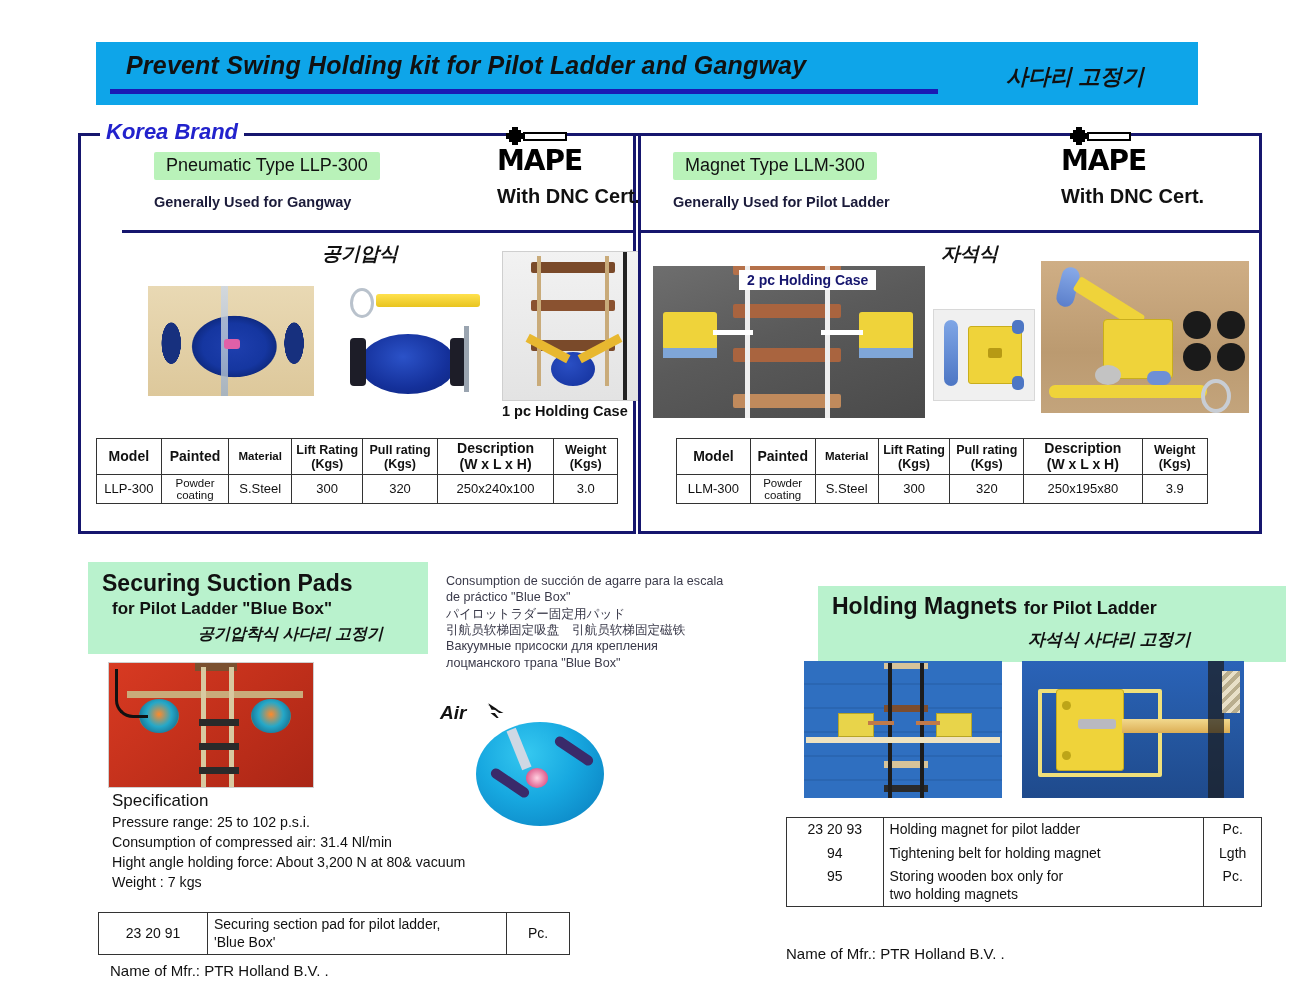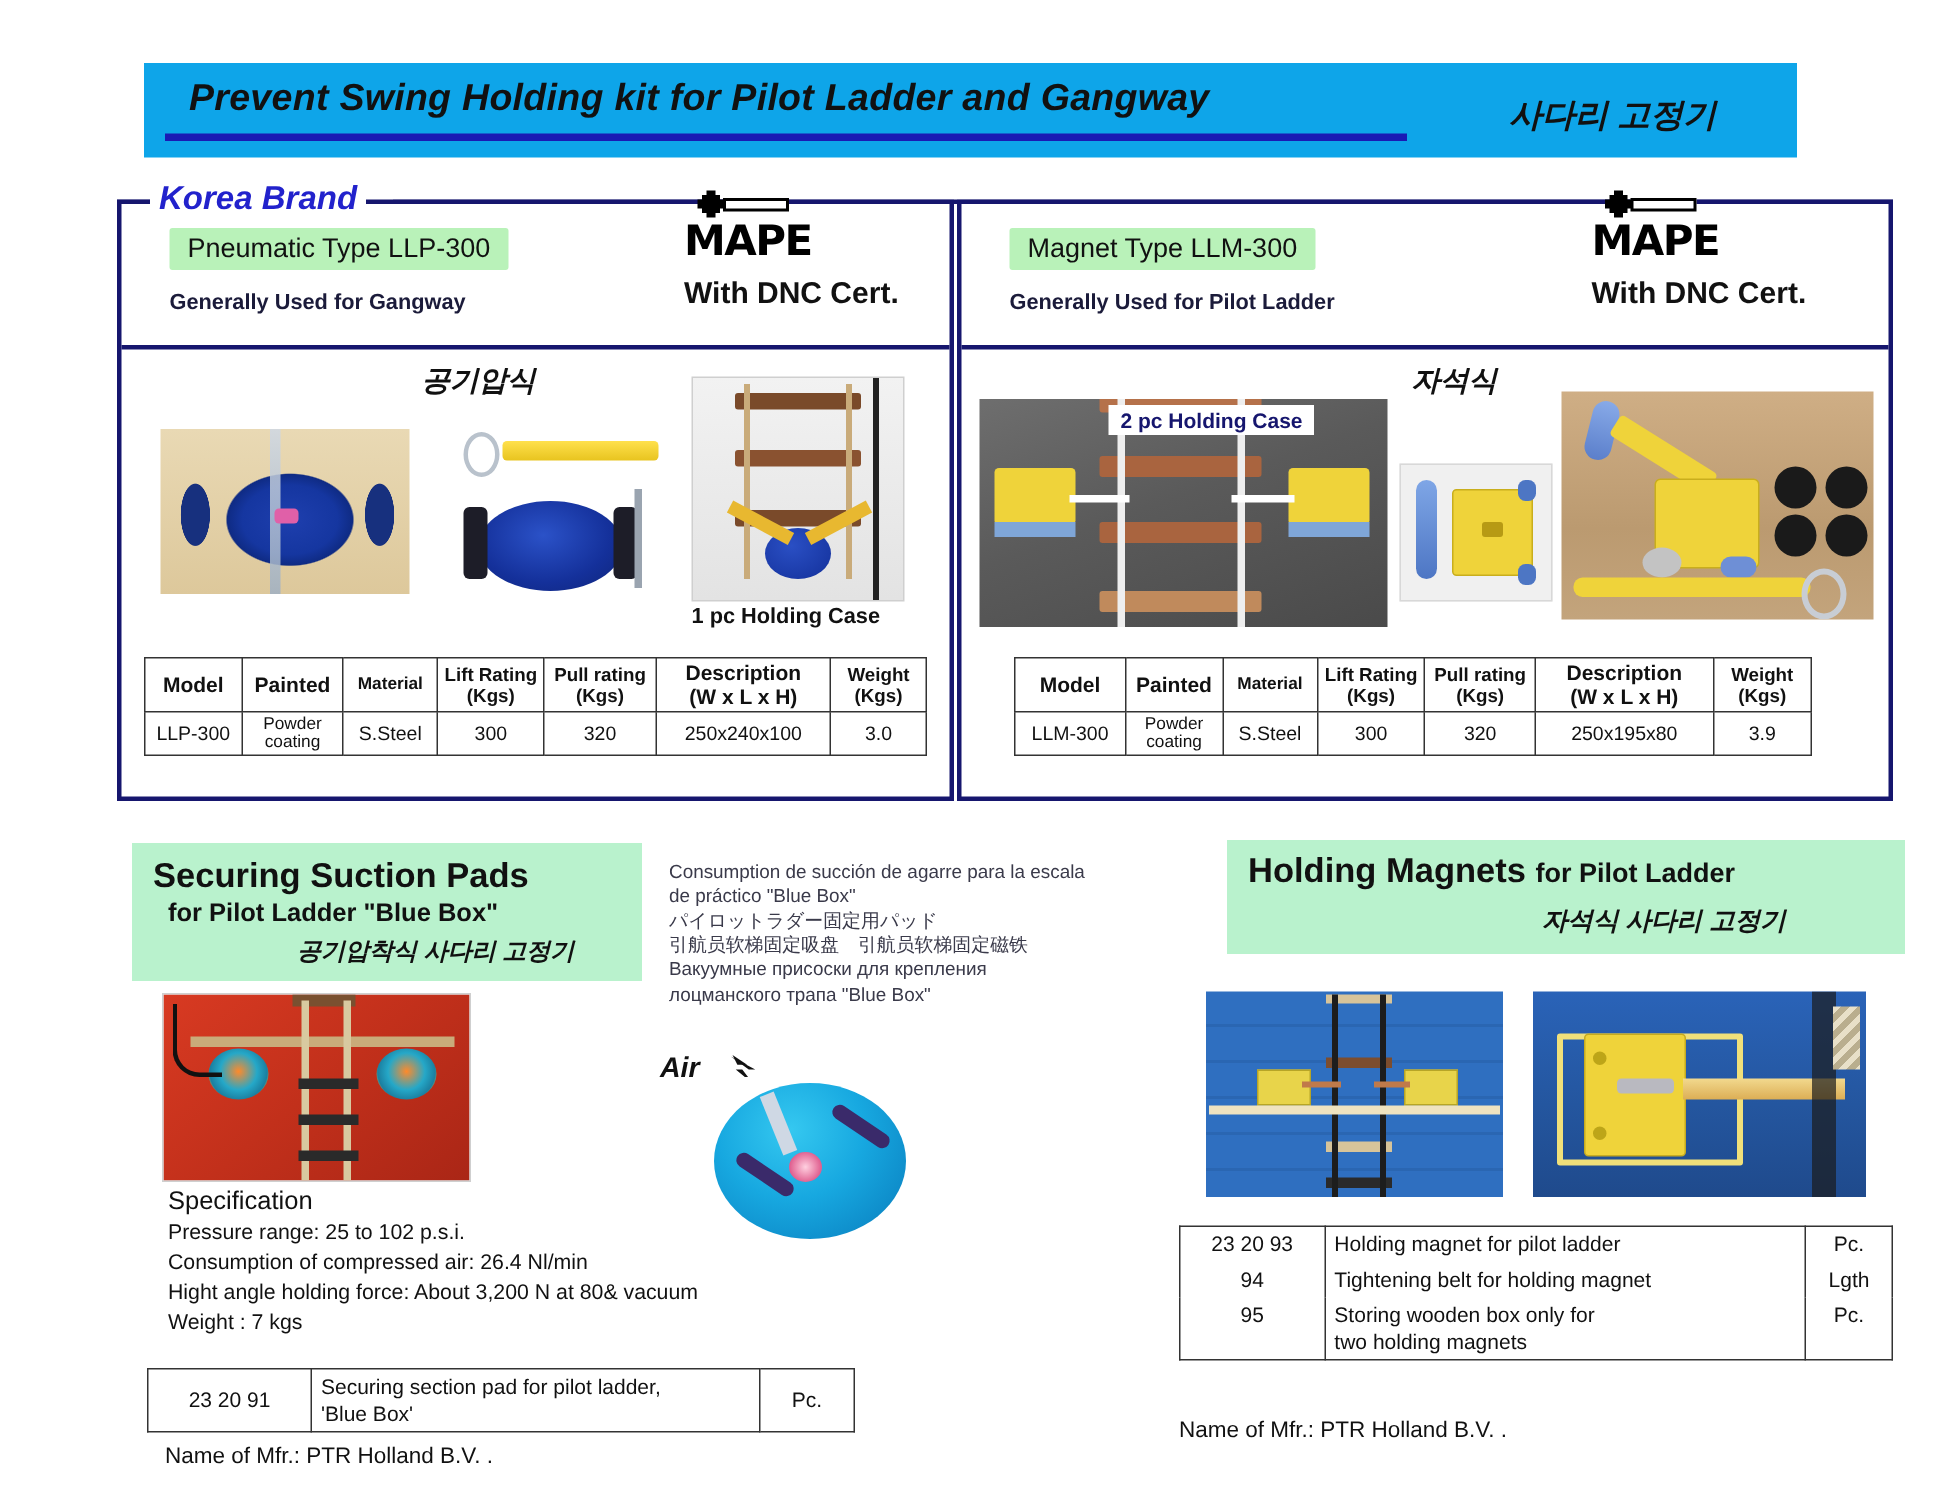--- a/index.html
+++ b/index.html
@@ -37,21 +37,21 @@
     white-space:nowrap;z-index:5;background:#fff;padding:0 6px;
   }
   #kb-rule-left{left:78px;top:133px;width:32px;height:3px;background:#16166e;}
   #kb-rule-right{left:262px;top:133px;width:1000px;height:3px;background:#16166e;}
 
   
   .panel{
     border:3px solid #16166e;background:#fff;
     box-sizing:border-box;
   }
-  #panel-left{left:78px;top:133px;width:558px;height:401px;}
+  #panel-left{left:78px;top:133px;width:558px;height:401px;padding-left:41px;}
   #panel-right{left:638px;top:133px;width:624px;height:401px;}
 
   .panel-head{
     position:relative;height:97px;border-bottom:3px solid #16166e;
     box-sizing:border-box;
   }
   .type-badge{
     position:absolute;left:32px;top:16px;
     background:#b9f2b9;color:#111;
     font-size:18px;padding:3px 12px 4px 12px;white-space:nowrap;
@@ -130,21 +130,21 @@
   }
   #air-arrow{left:484px;top:700px;width:26px;height:26px;}
 
   #spec-head{left:112px;top:791px;font-size:17px;color:#111;}
   #spec-lines{left:112px;top:813px;font-size:14.2px;line-height:1.40;color:#111;}
   #spec-lines div{white-space:nowrap;}
 
   #mfr-left{left:110px;top:962px;font-size:15px;color:#111;white-space:nowrap;}
 
   
-  #hm-badge{left:818px;top:560px;width:452px;height:76px;background:#b9f2cd;}
+  #hm-badge{left:818px;top:586px;width:452px;height:76px;background:#b9f2cd;padding-left:16px;}
   #hm-t1{position:absolute;left:14px;top:7px;font-size:23px;font-weight:bold;color:#111;white-space:nowrap;}
   #hm-t1 span.sub{font-size:18px;}
   #hm-t2{position:absolute;left:210px;top:42px;font-size:17px;font-weight:bold;font-style:italic;color:#111;white-space:nowrap;}
 
   #mfr-right{left:786px;top:945px;font-size:15px;color:#111;white-space:nowrap;}
 
   table.codetable{
     position:absolute;border-collapse:collapse;font-size:14px;background:#fff;
   }
   table.codetable td,table.codetable th{
@@ -401,21 +401,21 @@
       background:radial-gradient(ellipse at 40% 30%,#35c8f0 0%,#17a8e0 45%,#0f8fcc 75%,#0a77ad 100%);"></div>
   <div style="position:absolute;left:18px;top:60px;width:44px;height:10px;background:#3a2a6a;border-radius:5px;transform:rotate(34deg);"></div>
   <div style="position:absolute;left:82px;top:28px;width:44px;height:10px;background:#3a2a6a;border-radius:5px;transform:rotate(34deg);"></div>
   <div style="position:absolute;left:44px;top:10px;width:10px;height:42px;background:#cfd8e4;transform:rotate(-22deg);"></div>
   <div style="position:absolute;left:56px;top:50px;width:22px;height:20px;border-radius:50%;background:radial-gradient(circle,#ffd0e0 0%,#e06090 70%);"></div>
 </div>
 
 <div class="abs" id="spec-head">Specification</div>
 <div class="abs" id="spec-lines">
   <div>Pressure range:  25 to 102 p.s.i.</div>
-  <div>Consumption of compressed air:  26.4 Nl/min</div>
+  <div>Consumption of compressed air:  31.4 Nl/min</div>
   <div>Hight angle holding force:  About 3,200 N at 80&amp; vacuum</div>
   <div>Weight : 7 kgs</div>
 </div>
 
 <table class="codetable" id="table-suction-code" style="left:98px;top:912px;width:472px;">
   <tbody>
       <tr>
     <td class="code" style="width:96px;">23 20 91</td>
     <td class="desc">
       <span>Securing section pad for pilot ladder,</span><br>

